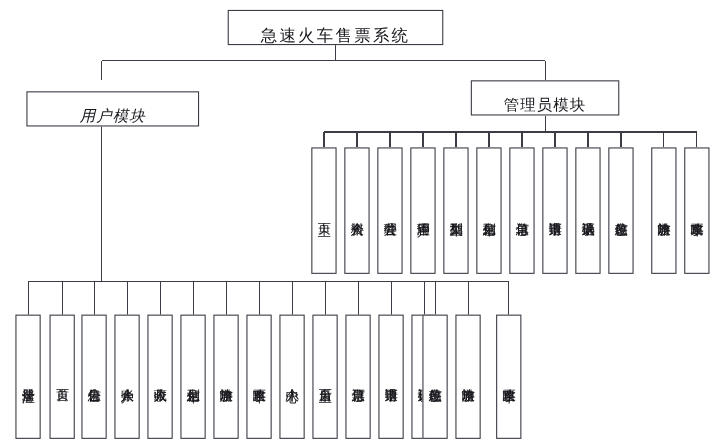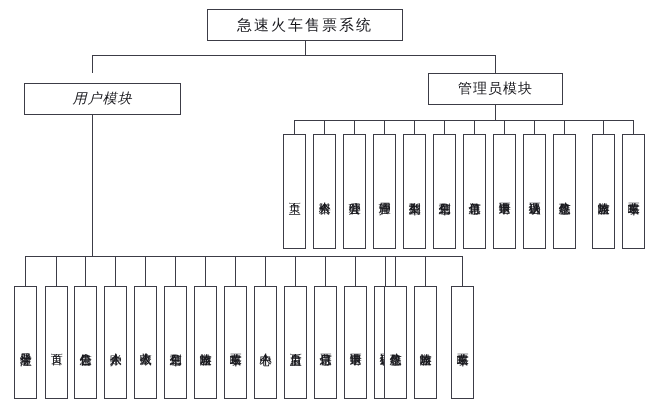--- a/index.html
+++ b/index.html
@@ -30,20 +30,21 @@
     display: flex;
     align-items: center;
     justify-content: center;
     color: #17171c;
     z-index: 2;
   }
   .node.horiz {
     font-size: 14px;
     letter-spacing: 1px;
     line-height: 1.1;
+    align-items: flex-end;
   }
   .node.root {
     font-size: 15px;
     letter-spacing: 2px;
   }
   .node.vert {
     font-size: 12px;
     line-height: 1.22;
     letter-spacing: 0px;
     padding-top: 2px;

